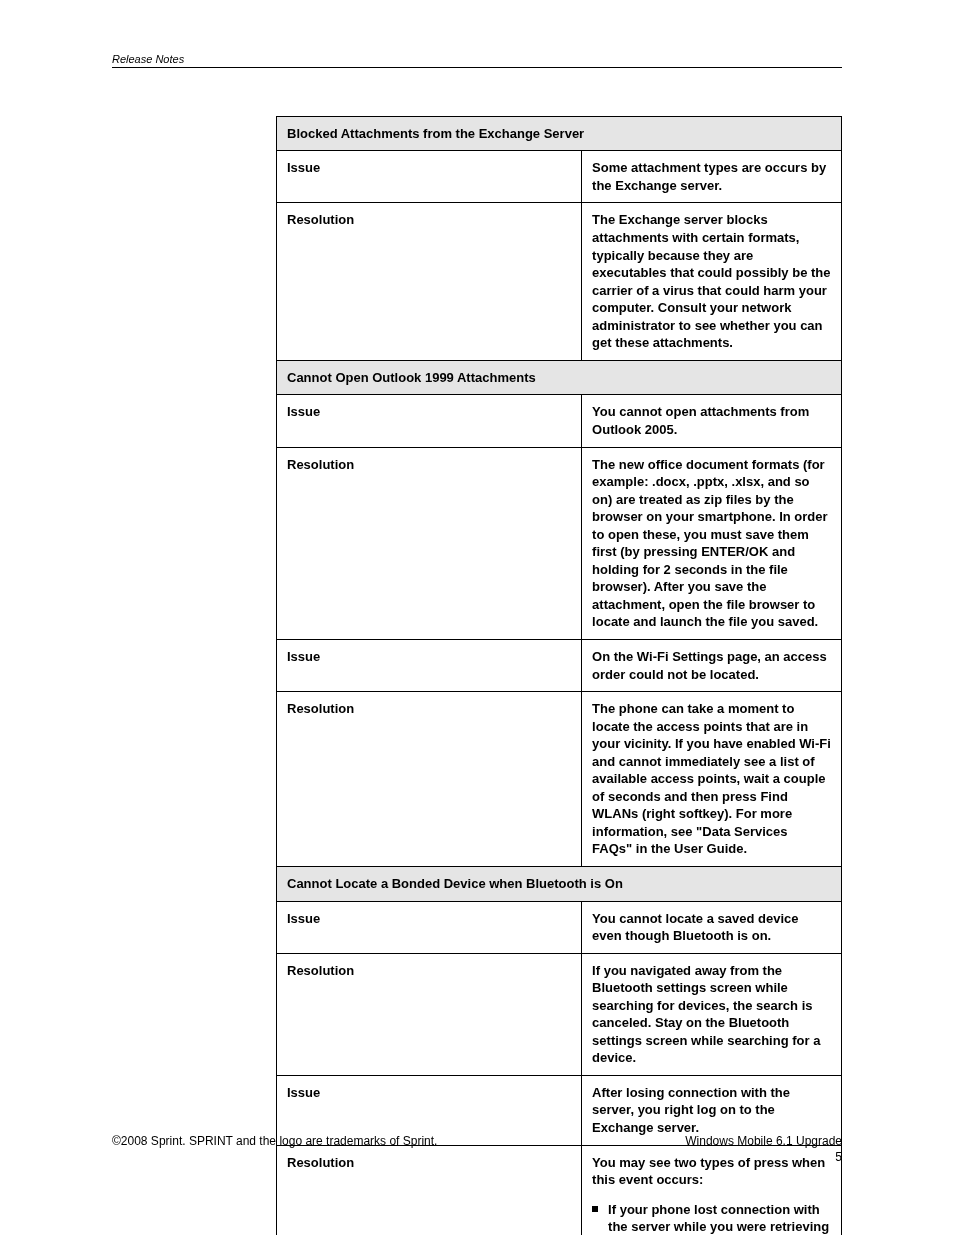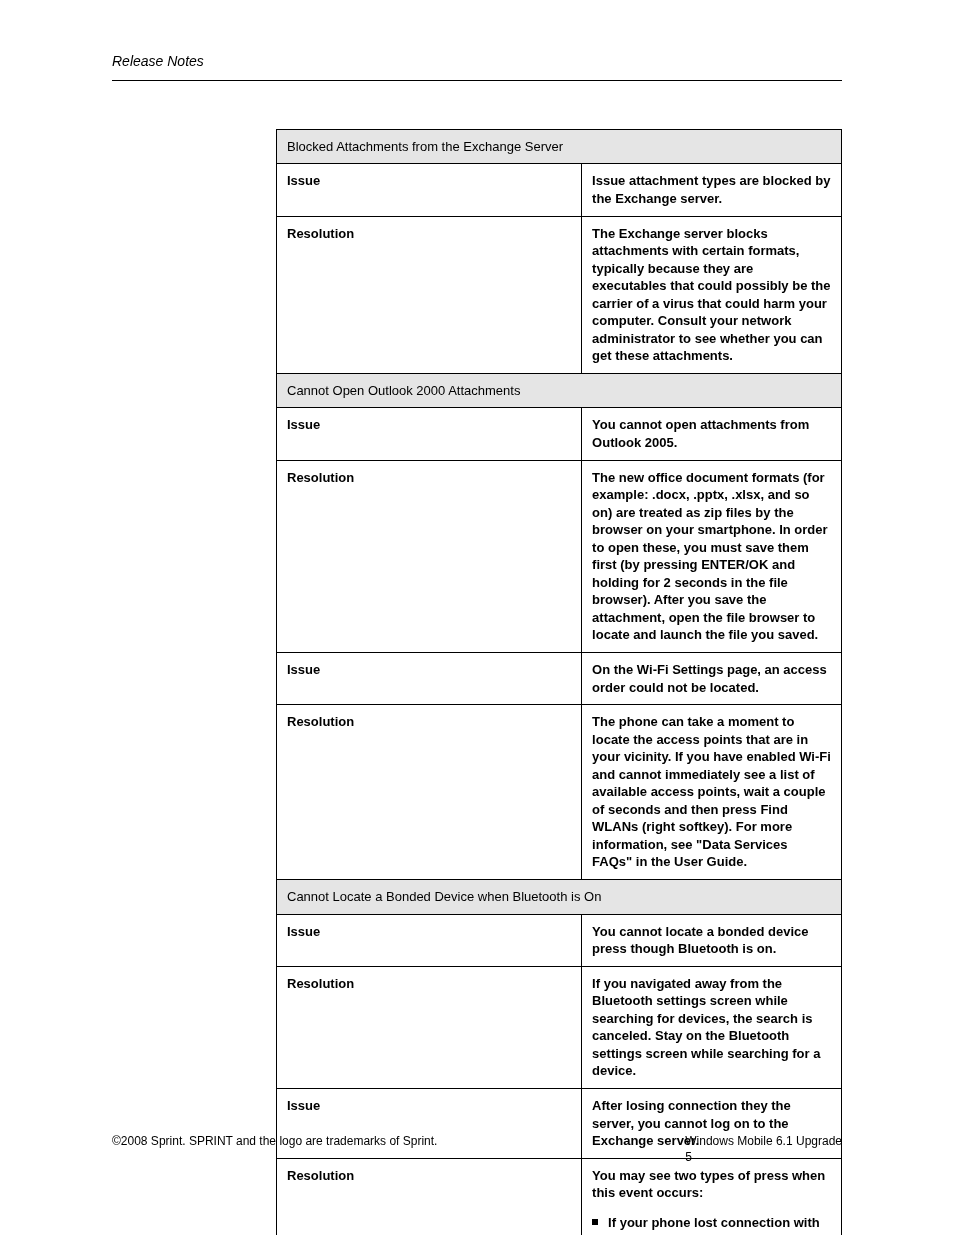--- a/index.html
+++ b/index.html
@@ -17,22 +17,22 @@
     line-height: 1.35;
   }
   .page {
     position: absolute;
     left: 112px;
     right: 112px;
     top: 52px;
   }
   .running-head {
     font-style: italic;
-    font-size: 14px;
-    margin-bottom: 9px;
+    font-size: 11px;
+    margin-bottom: 0;
   }
   .hr {
     border: none;
     border-top: 1px solid #000;
     margin: 0 0 48px 0;
   }
   .table-wrap {
     margin-left: 164px;  
   }
   table {
@@ -43,21 +43,21 @@
   td, th {
     border: 1px solid #000;
     padding: 8px 10px;
     vertical-align: top;
     font-size: 13px;
     text-align: left;
     font-weight: bold;
   }
   .sect {
     background: #e5e5e5;
-    font-weight: normal;
+    font-weight: bold;
   }
   col.c1 { width: 54%; }
   col.c2 { width: 46%; }
   .bullet-item {
     display: flex;
     align-items: flex-start;
     gap: 10px;
   }
   .bullet-glyph {
     display: inline-block;
@@ -70,49 +70,49 @@
   .footer {
     position: absolute;
     left: 112px;
     right: 112px;
     bottom: 70px;
     display: flex;
     justify-content: space-between;
     font-size: 12px;
     margin-top: 40px;
   }
-  .footer .fr { }
+  .footer .fr { text-align: right; }
 </style>
 </head>
 <body>
 
 <div class="page">
   <div class="running-head">Release Notes</div>
   <hr class="hr">
 
   <div class="table-wrap">
     <table id="doc-table">
       <colgroup>
           <col class="c1">
           <col class="c2">
         </colgroup>
       <tbody>
           <tr>
             <td colspan="2" class="sect">Blocked Attachments from the Exchange Server</td>
           </tr>
           <tr>
             <td>Issue</td>
-            <td>Issue attachment types are blocked by the Exchange server.</td>
+            <td>Some attachment types are occurs by the Exchange server.</td>
           </tr>
           <tr>
             <td>Resolution</td>
             <td>The Exchange server blocks attachments with certain formats, typically because they are executables that could possibly be the carrier of a virus that could harm your computer. Consult your network administrator to see whether you can get these attachments.</td>
           </tr>
           <tr>
-            <td colspan="2" class="sect">Cannot Open Outlook 2000 Attachments</td>
+            <td colspan="2" class="sect">Cannot Open Outlook 1999 Attachments</td>
           </tr>
           <tr>
             <td>Issue</td>
             <td>You cannot open attachments from Outlook 2005.</td>
           </tr>
           <tr>
             <td>Resolution</td>
             <td>The new office document formats (for example: .docx, .pptx, .xlsx, and so on) are treated as zip files by the browser on your smartphone. In order to open these, you must save them first (by pressing ENTER/OK and holding for 2 seconds in the file browser). After you save the attachment, open the file browser to locate and launch the file you saved.</td>
           </tr>
           <tr>
@@ -121,29 +121,29 @@
           </tr>
           <tr>
             <td>Resolution</td>
             <td>The phone can take a moment to locate the access points that are in your vicinity. If you have enabled Wi-Fi and cannot immediately see a list of available access points, wait a couple of seconds and then press Find WLANs (right softkey). For more information, see "Data Services FAQs" in the User Guide.</td>
           </tr>
           <tr>
             <td colspan="2" class="sect">Cannot Locate a Bonded Device when Bluetooth is On</td>
           </tr>
           <tr>
             <td>Issue</td>
-            <td>You cannot locate a bonded device press though Bluetooth is on.</td>
+            <td>You cannot locate a saved device even though Bluetooth is on.</td>
           </tr>
           <tr>
             <td>Resolution</td>
             <td>If you navigated away from the Bluetooth settings screen while searching for devices, the search is canceled. Stay on the Bluetooth settings screen while searching for a device.</td>
           </tr>
           <tr>
             <td>Issue</td>
-            <td>After losing connection they the server, you cannot log on to the Exchange server.</td>
+            <td>After losing connection with the server, you right log on to the Exchange server.</td>
           </tr>
           <tr>
             <td>Resolution</td>
             <td>
               <div>You may see two types of press when this event occurs:</div>
               <div class="bullet-item" style="margin-top: 12px;">
                 <span class="bullet-glyph"></span>
                 <span>If your phone lost connection with the server while you were retrieving email from the Exchange server, you may see server</span>
               </div>
             </td>

